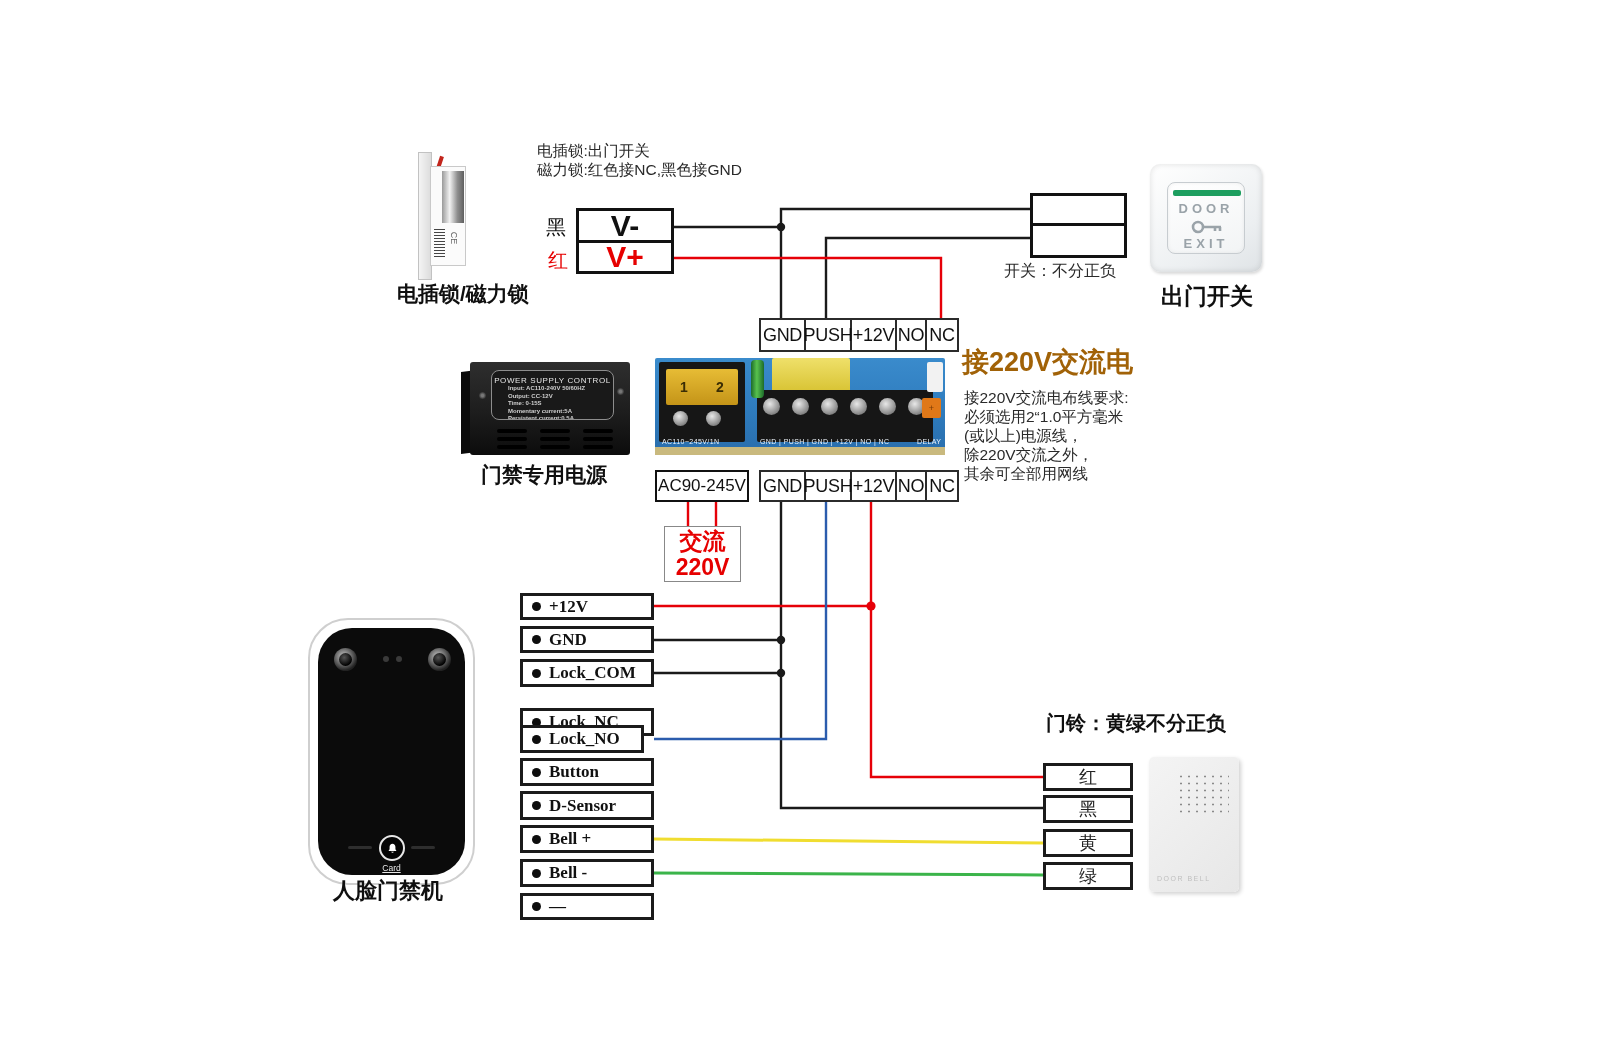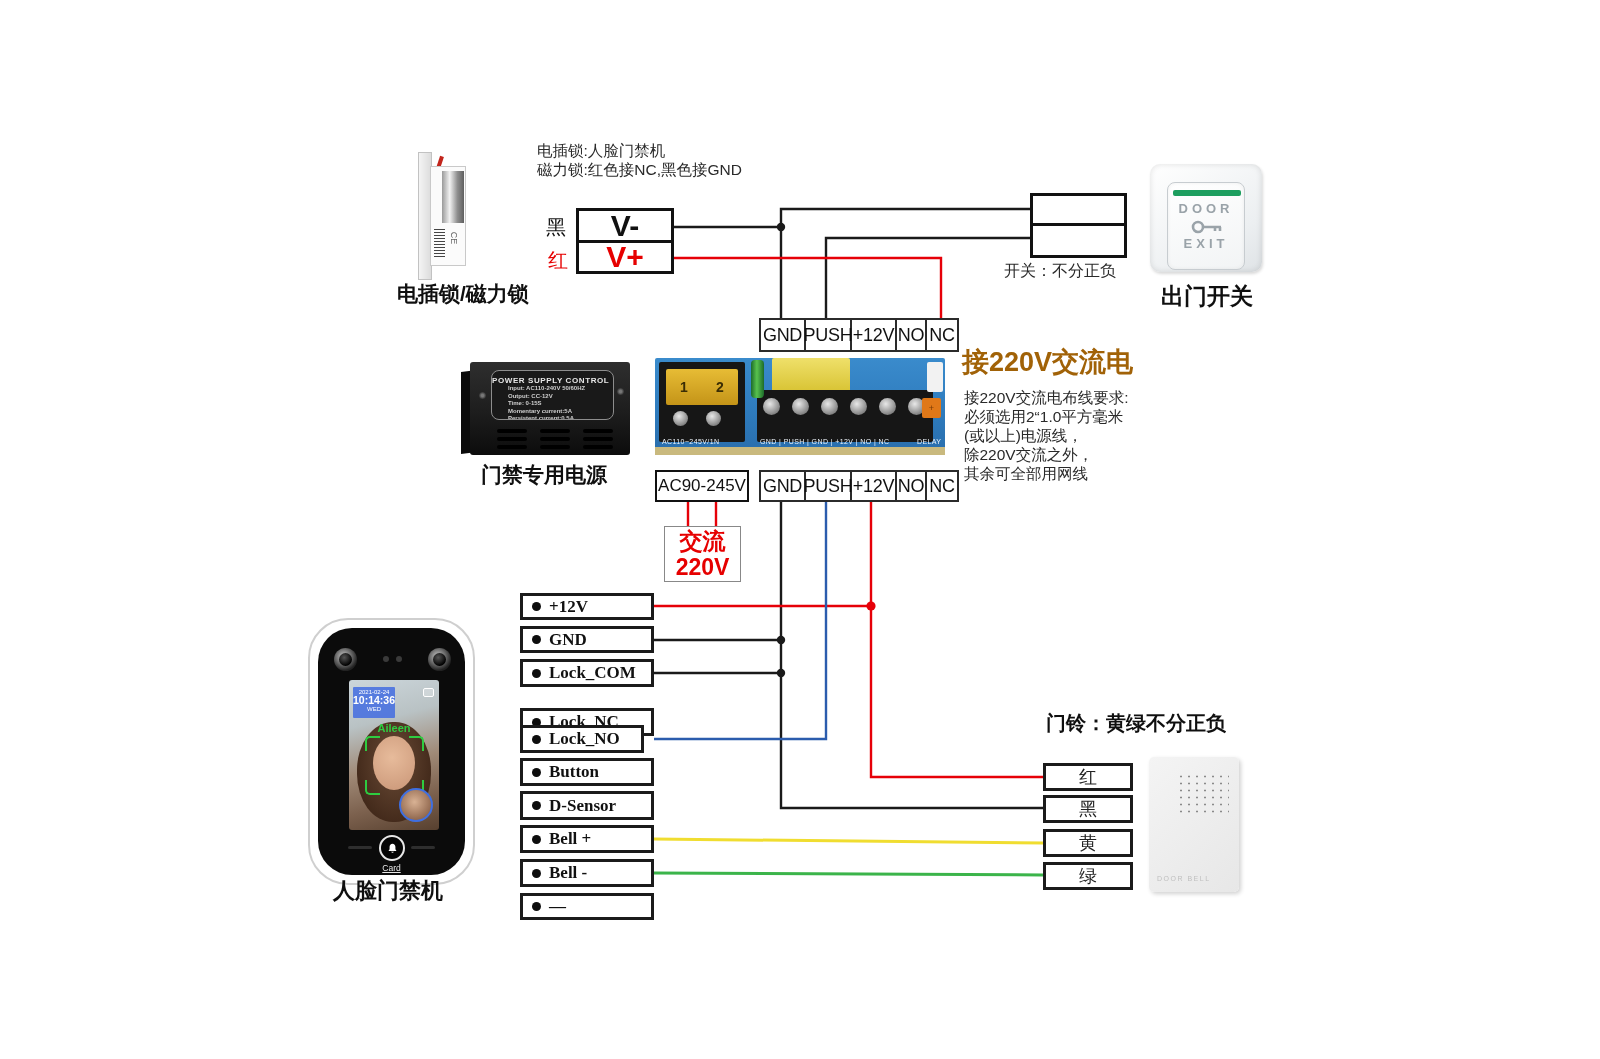--- a/index.html
+++ b/index.html
@@ -27,21 +27,21 @@
   .vcell{display:flex;align-items:center;justify-content:center;font-size:30px;font-weight:600}
 
   .cap{position:absolute;z-index:3;font-weight:bold;color:#0f0f0f}
   .note{position:absolute;z-index:3;color:#2a2a2a;font-size:15.5px;line-height:19px}
 
   
   .psu-main{position:absolute;z-index:2;background:linear-gradient(180deg,#2e2e2e,#1d1d1d 55%,#0c0c0c);border-radius:3px}
   .psu-side{position:absolute;z-index:2;background:#0a0a0a;transform:skewY(-8deg)}
   .psu-plate{position:absolute;z-index:3;border:1px solid #8d8d8d;border-radius:8px;background:#191919;
              color:#e6e6e6;overflow:hidden}
-  .psu-title{font-size:8px;font-weight:bold;letter-spacing:.6px;margin-top:5px}
+  .psu-title{font-size:8px;font-weight:normal;letter-spacing:.6px;text-align:center;margin-top:5px}
   .psu-line{font-size:6px;line-height:7.5px;color:#cfcfcf;padding-left:16px;font-weight:bold}
   .vent{position:absolute;z-index:3;background:#000;border-radius:2px;width:30px;height:4px}
   .screw{position:absolute;z-index:3;width:7px;height:7px;border-radius:50%;
          background:radial-gradient(#777 25%,#333 70%);}
 
   
   .pcb{position:absolute;z-index:2;background:linear-gradient(180deg,#3a8bcc,#2e7bbd 60%,#2a6fae);border-radius:2px}
   .pcb-edge{position:absolute;z-index:3;background:#c9b97e}
   .pcb-blk{position:absolute;z-index:3;background:#161616;border-radius:2px}
   .pcb-fuse{position:absolute;z-index:4;background:linear-gradient(180deg,#e7bc35,#c49418);
@@ -130,38 +130,38 @@
     <div class="abs" style="left:4px;top:2px;width:14px;height:128px;background:linear-gradient(90deg,#f4f4f4,#dcdcdc);border:1px solid #c2c2c2"></div>
     <div class="abs" style="left:24px;top:6px;width:4px;height:13px;background:#c2251c;transform:rotate(18deg)"></div>
     <div class="abs" style="left:16px;top:16px;width:36px;height:100px;background:#fbfbfb;border:1px solid #c9c9c9">
       <div class="abs" style="left:11px;top:4px;width:22px;height:52px;background:linear-gradient(90deg,#9a9a9a,#f2f2f2 35%,#8e8e8e 70%,#5f5f5f)"></div>
       <div class="abs" style="left:3px;top:60px;width:11px;height:30px;background:repeating-linear-gradient(0deg,#444 0 1px,transparent 1px 3px)"></div>
       <div class="abs" style="left:17px;top:66px;font-size:9px;color:#666;transform:rotate(90deg)">CE</div>
     </div>
   </div>
   <div class="cap" style="left:397px;top:280px;font-size:21px">电插锁/磁力锁</div>
 
-  <div class="note" style="left:537px;top:141px">电插锁:人脸门禁机</div>
+  <div class="note" style="left:537px;top:141px">电插锁:出门开关</div>
   <div class="note" style="left:537px;top:160px">磁力锁:红色接NC,黑色接GND</div>
 
   <div class="cap" style="left:546px;top:214px;font-size:20px;font-weight:500">黑</div>
   <div class="cap" style="left:548px;top:247px;font-size:20px;font-weight:500;color:#e60000">红</div>
   <div class="vwrap" style="left:576px;top:208px;width:98px;height:66px">
     <div class="vcell" style="height:32px;border-bottom:3px solid #111">V-</div>
     <div class="vcell" style="height:28px;color:#e60000">V+</div>
   </div>
 
   <div class="vwrap" style="left:1030px;top:193px;width:97px;height:65px">
     <div style="height:30px;border-bottom:3px solid #111"></div>
     <div style="height:29px"></div>
   </div>
   <div class="note" style="left:1004px;top:261px;font-size:16px">开关：不分正负</div>
 
   <div class="exitdev" style="left:1150px;top:164px;width:112px;height:108px">
-    <div class="exitbtn" style="left:17px;top:18px;width:78px;height:88px">
+    <div class="exitbtn" style="left:17px;top:18px;width:78px;height:72px">
       <div class="exitbar" style="left:5px;top:7px;width:68px;height:6px;background:#1d9e5f"></div>
       <div class="exittxt" style="top:18px">DOOR</div>
       <svg style="position:absolute;left:23px;top:36px" width="34" height="16" viewBox="0 0 34 16">
         <circle cx="7" cy="8" r="5" fill="none" stroke="#9aa3a9" stroke-width="2.6"></circle>
         <path d="M12 8 H30 M24 8 V12 M29 8 V12" stroke="#9aa3a9" stroke-width="2.6" fill="none"></path>
       </svg>
       <div class="exittxt" style="top:53px">EXIT</div>
     </div>
   </div>
   <div class="cap" style="left:1161px;top:281px;font-size:23px">出门开关</div>
@@ -291,36 +291,20 @@
 
   <div class="facedev" style="left:308px;top:618px;width:167px;height:267px">
     <div class="facepanel" style="left:8px;top:8px;width:147px;height:247px"></div>
     <div class="lens" style="left:24px;top:28px;width:23px;height:23px"></div>
     <div class="lensin" style="left:29px;top:33px;width:13px;height:13px"></div>
     <div class="lens" style="left:118px;top:28px;width:23px;height:23px"></div>
     <div class="lensin" style="left:123px;top:33px;width:13px;height:13px"></div>
     <div class="sdot" style="left:73px;top:36px"></div>
     <div class="sdot" style="left:86px;top:36px"></div>
 
-    <div class="facescreen" style="left:39px;top:60px;width:90px;height:150px">
-      <div class="hair" style="left:8px;top:42px;width:74px;height:100px"></div>
-      <div class="skin" style="left:24px;top:56px;width:42px;height:54px"></div>
-      <div class="dtbox" style="left:4px;top:7px;width:42px;height:31px">
-        <div style="font-size:6px;margin-top:2px">2021-02-24</div>
-        <div style="font-size:10.5px;font-weight:bold;line-height:11px">10:14:36</div>
-        <div style="font-size:6px">WED</div>
-      </div>
-      <div style="position:absolute;right:5px;top:8px;width:11px;height:9px;border:1.3px solid #fff;border-radius:2px;background:rgba(255,255,255,.25)"></div>
-      <div style="position:absolute;left:0;top:42px;width:100%;text-align:center;color:#2ecc40;font-size:11px;font-weight:bold">Aileen</div>
-      <div class="brk" style="left:16px;top:56px;border-left:2px solid #2ecc40;border-top:2px solid #2ecc40;border-top-left-radius:5px"></div>
-      <div class="brk" style="left:60px;top:56px;border-right:2px solid #2ecc40;border-top:2px solid #2ecc40;border-top-right-radius:5px"></div>
-      <div class="brk" style="left:16px;top:100px;border-left:2px solid #2ecc40;border-bottom:2px solid #2ecc40;border-bottom-left-radius:5px"></div>
-      <div class="brk" style="left:60px;top:100px;border-right:2px solid #2ecc40;border-bottom:2px solid #2ecc40;border-bottom-right-radius:5px"></div>
-      <div class="inset" style="left:50px;top:108px;width:34px;height:34px"></div>
-    </div>
 
     <div class="slot" style="left:38px;top:226px;width:24px"></div>
     <div class="slot" style="left:101px;top:226px;width:24px"></div>
     <div class="bellbtn" style="left:69px;top:215px;width:26px;height:26px">
       <svg width="13" height="13" viewBox="0 0 24 24">
           <path fill="#fff" d="M12 3c-3.2 0-5.4 2.4-5.4 6v4.2L4.6 16.6h14.8l-2-3.4V9c0-3.6-2.2-6-5.4-6zm-2.4 15a2.5 2.5 0 0 0 4.8 0z"></path>
         </svg>
     </div>
     <div style="position:absolute;left:0;top:243px;width:100%;text-align:center;color:#e8e8e8;font-size:8.5px;text-decoration:underline">Card</div>
   </div>

